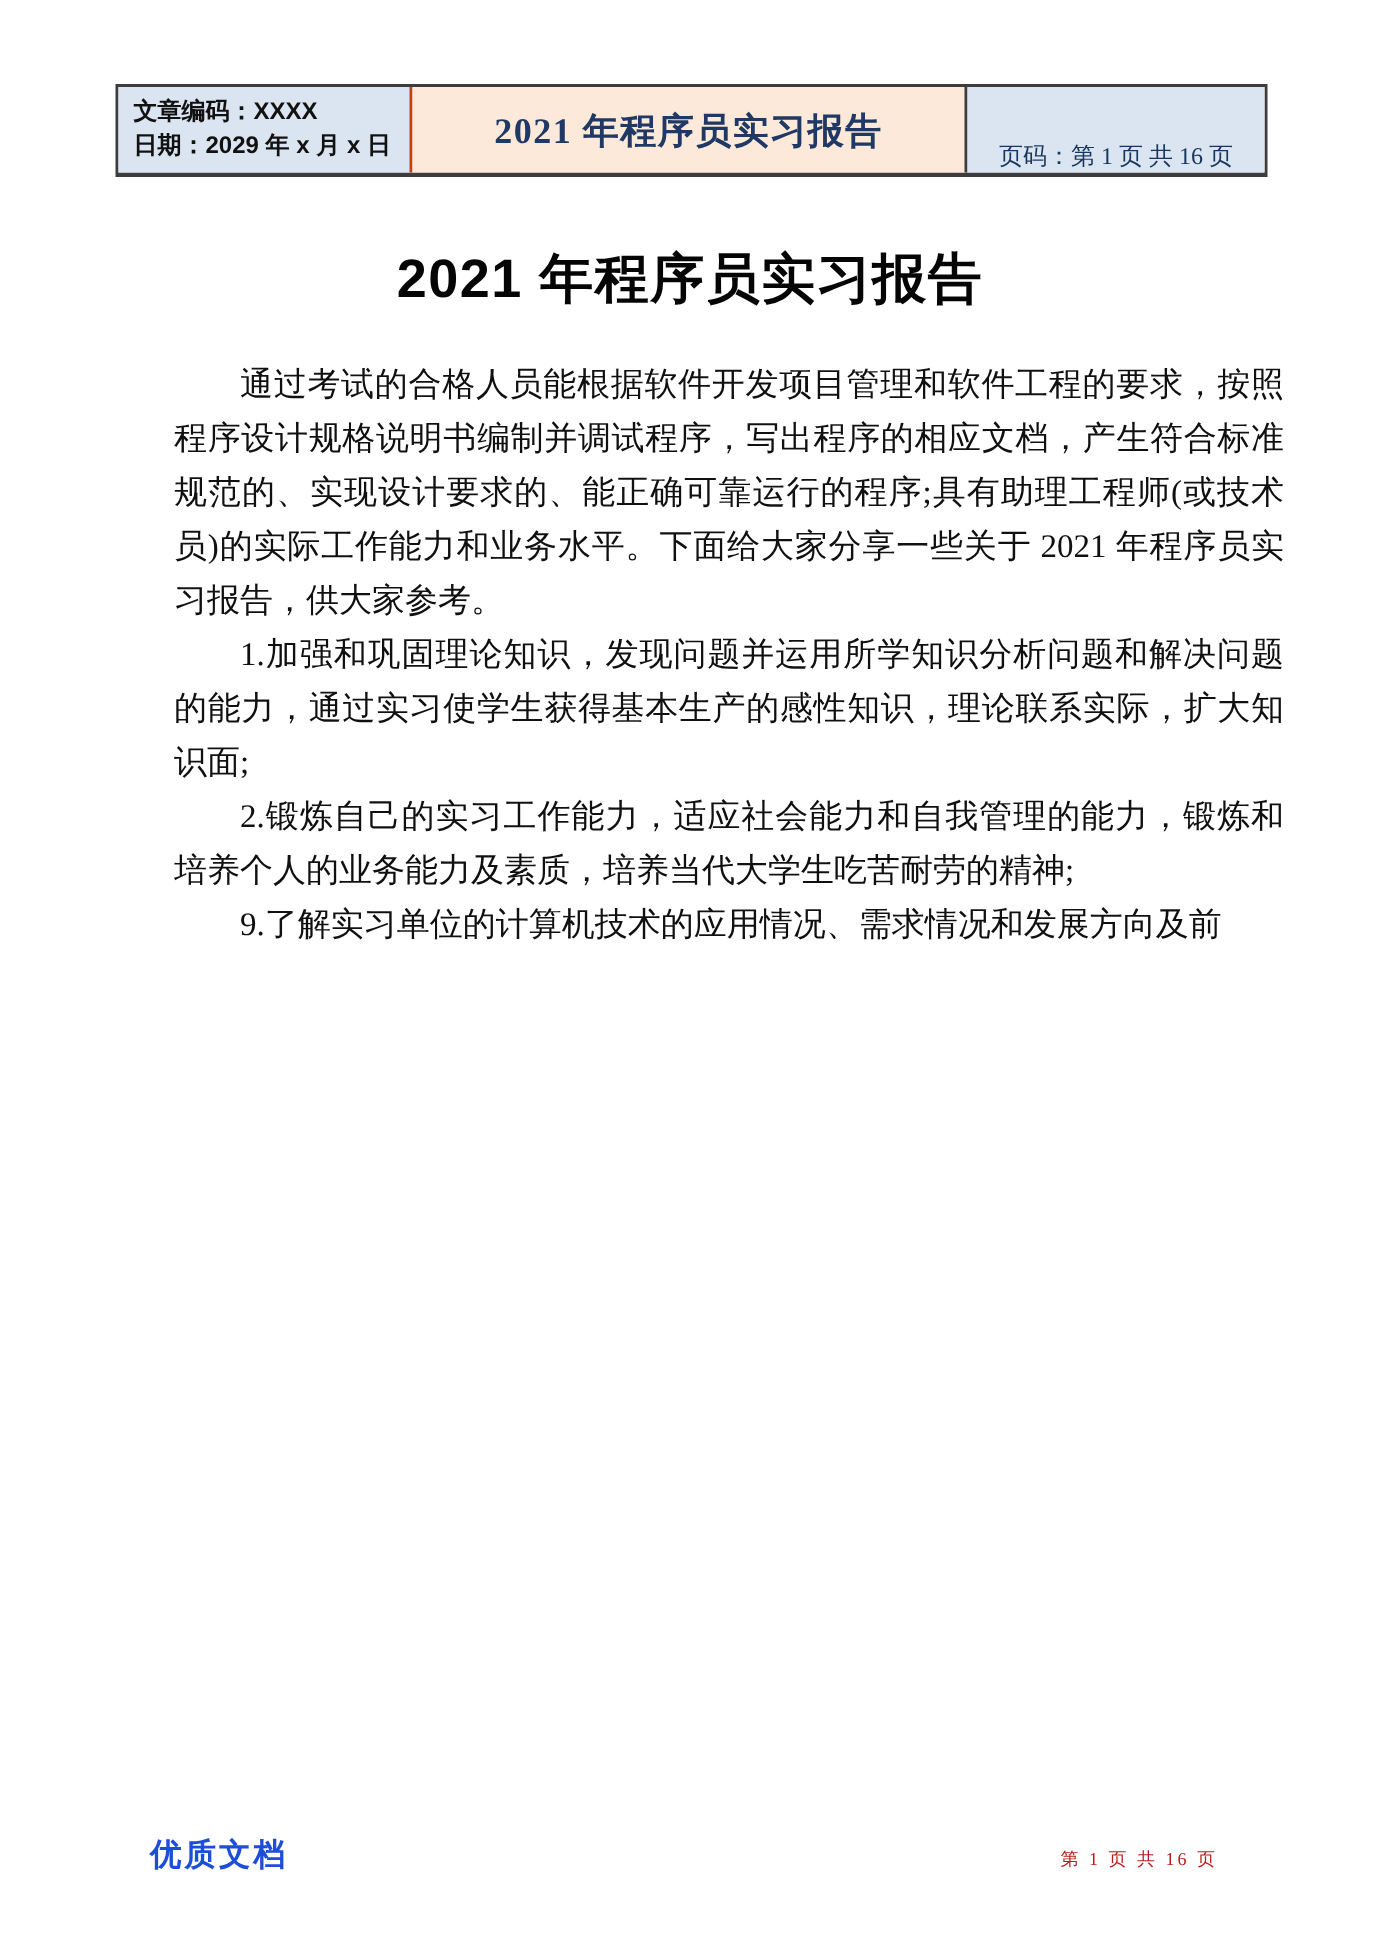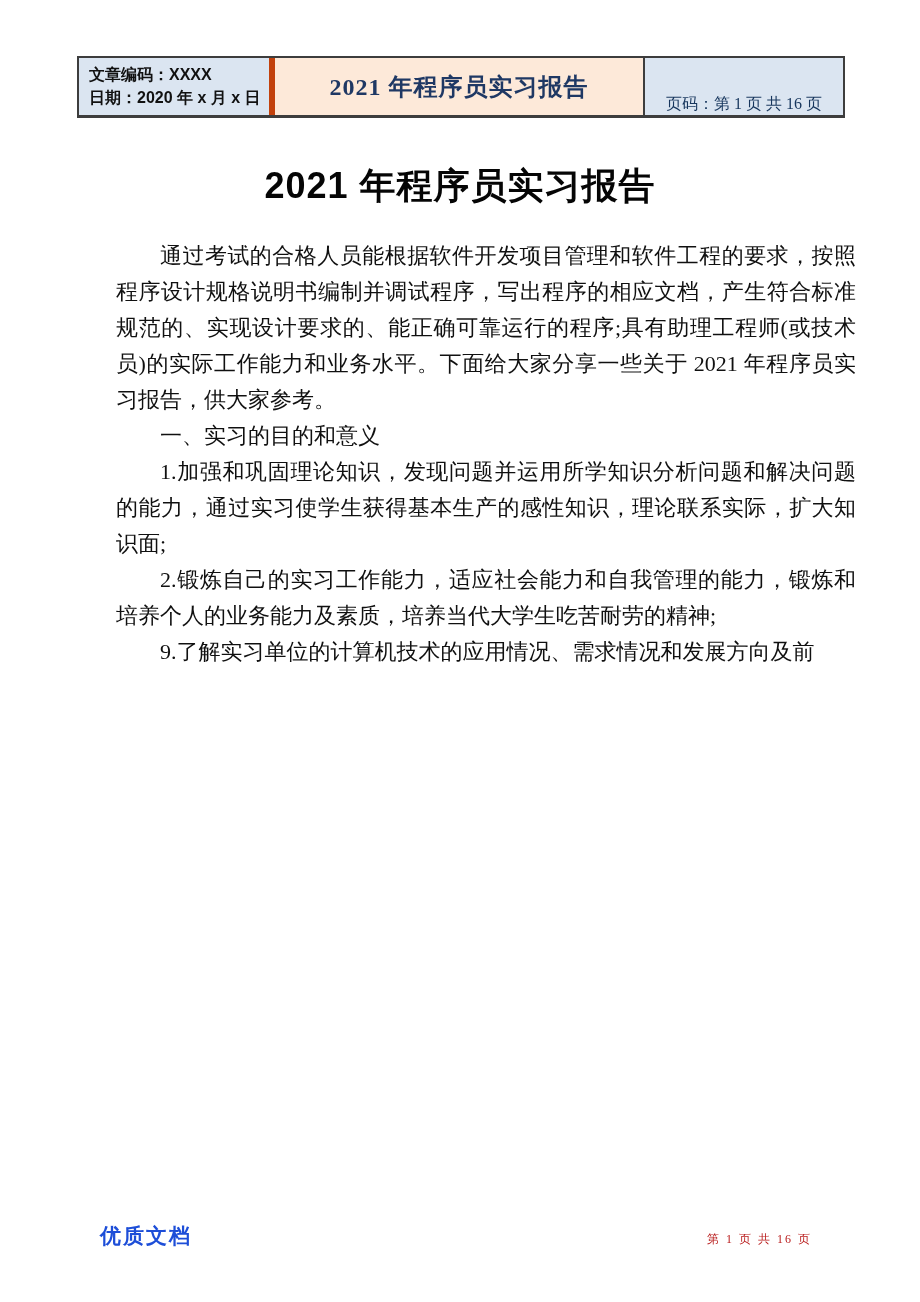--- a/index.html
+++ b/index.html
@@ -23,21 +23,21 @@
     width: 768px;
     height: 62px;
     display: flex;
     border: 2px solid #3d3d3d;
     border-bottom-width: 3px;
   }
   .htcell { height: 100%; }
   .cell-left {
     width: 196px;
     background: #dbe5f1;
-    border-right: 6px solid #c2410c;
+    border-right: 2px solid #c2410c;
     font-family: "Liberation Sans", sans-serif;
     font-weight: bold;
     font-size: 16px;
     line-height: 23px;
     color: #111111;
     padding: 5px 8px 0 10px;
     white-space: nowrap;
     overflow: hidden;
   }
   .cell-mid {
@@ -117,35 +117,34 @@
   }
 </style>
 </head>
 <body>
 
 <div class="page">
 
   <div class="header-table">
     <div class="htcell cell-left">
       <div>文章编码：XXXX</div>
-      <div>日期：2020 年 x 月 x 日</div>
+      <div>日期：2029 年 x 月 x 日</div>
     </div>
     <div class="htcell cell-mid">
       <span>2021 年程序员实习报告</span>
     </div>
     <div class="htcell cell-right">
       <span>页码：第 1 页 共 16 页</span>
     </div>
   </div>
 
   <h1 class="doc-title">2021 年程序员实习报告</h1>
 
   <div class="content">
     <p>通过考试的合格人员能根据软件开发项目管理和软件工程的要求，按照程序设计规格说明书编制并调试程序，写出程序的相应文档，产生符合标准规范的、实现设计要求的、能正确可靠运行的程序;具有助理工程师(或技术员)的实际工作能力和业务水平。下面给大家分享一些关于 2021 年程序员实习报告，供大家参考。</p>
-    <p>一、实习的目的和意义</p>
     <p>1.加强和巩固理论知识，发现问题并运用所学知识分析问题和解决问题的能力，通过实习使学生获得基本生产的感性知识，理论联系实际，扩大知识面;</p>
     <p>2.锻炼自己的实习工作能力，适应社会能力和自我管理的能力，锻炼和培养个人的业务能力及素质，培养当代大学生吃苦耐劳的精神;</p>
     <p>9.了解实习单位的计算机技术的应用情况、需求情况和发展方向及前</p>
   </div>
 
   <div class="footer">
     <span class="footer-left">优质文档</span>
     <span class="footer-right">第 1 页 共 16 页</span>
   </div>
 

